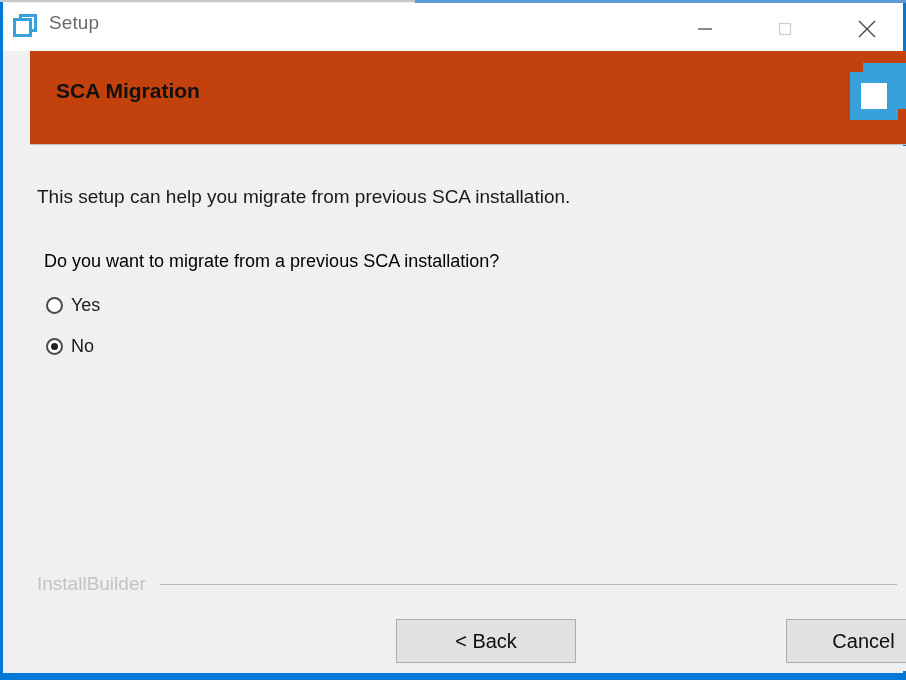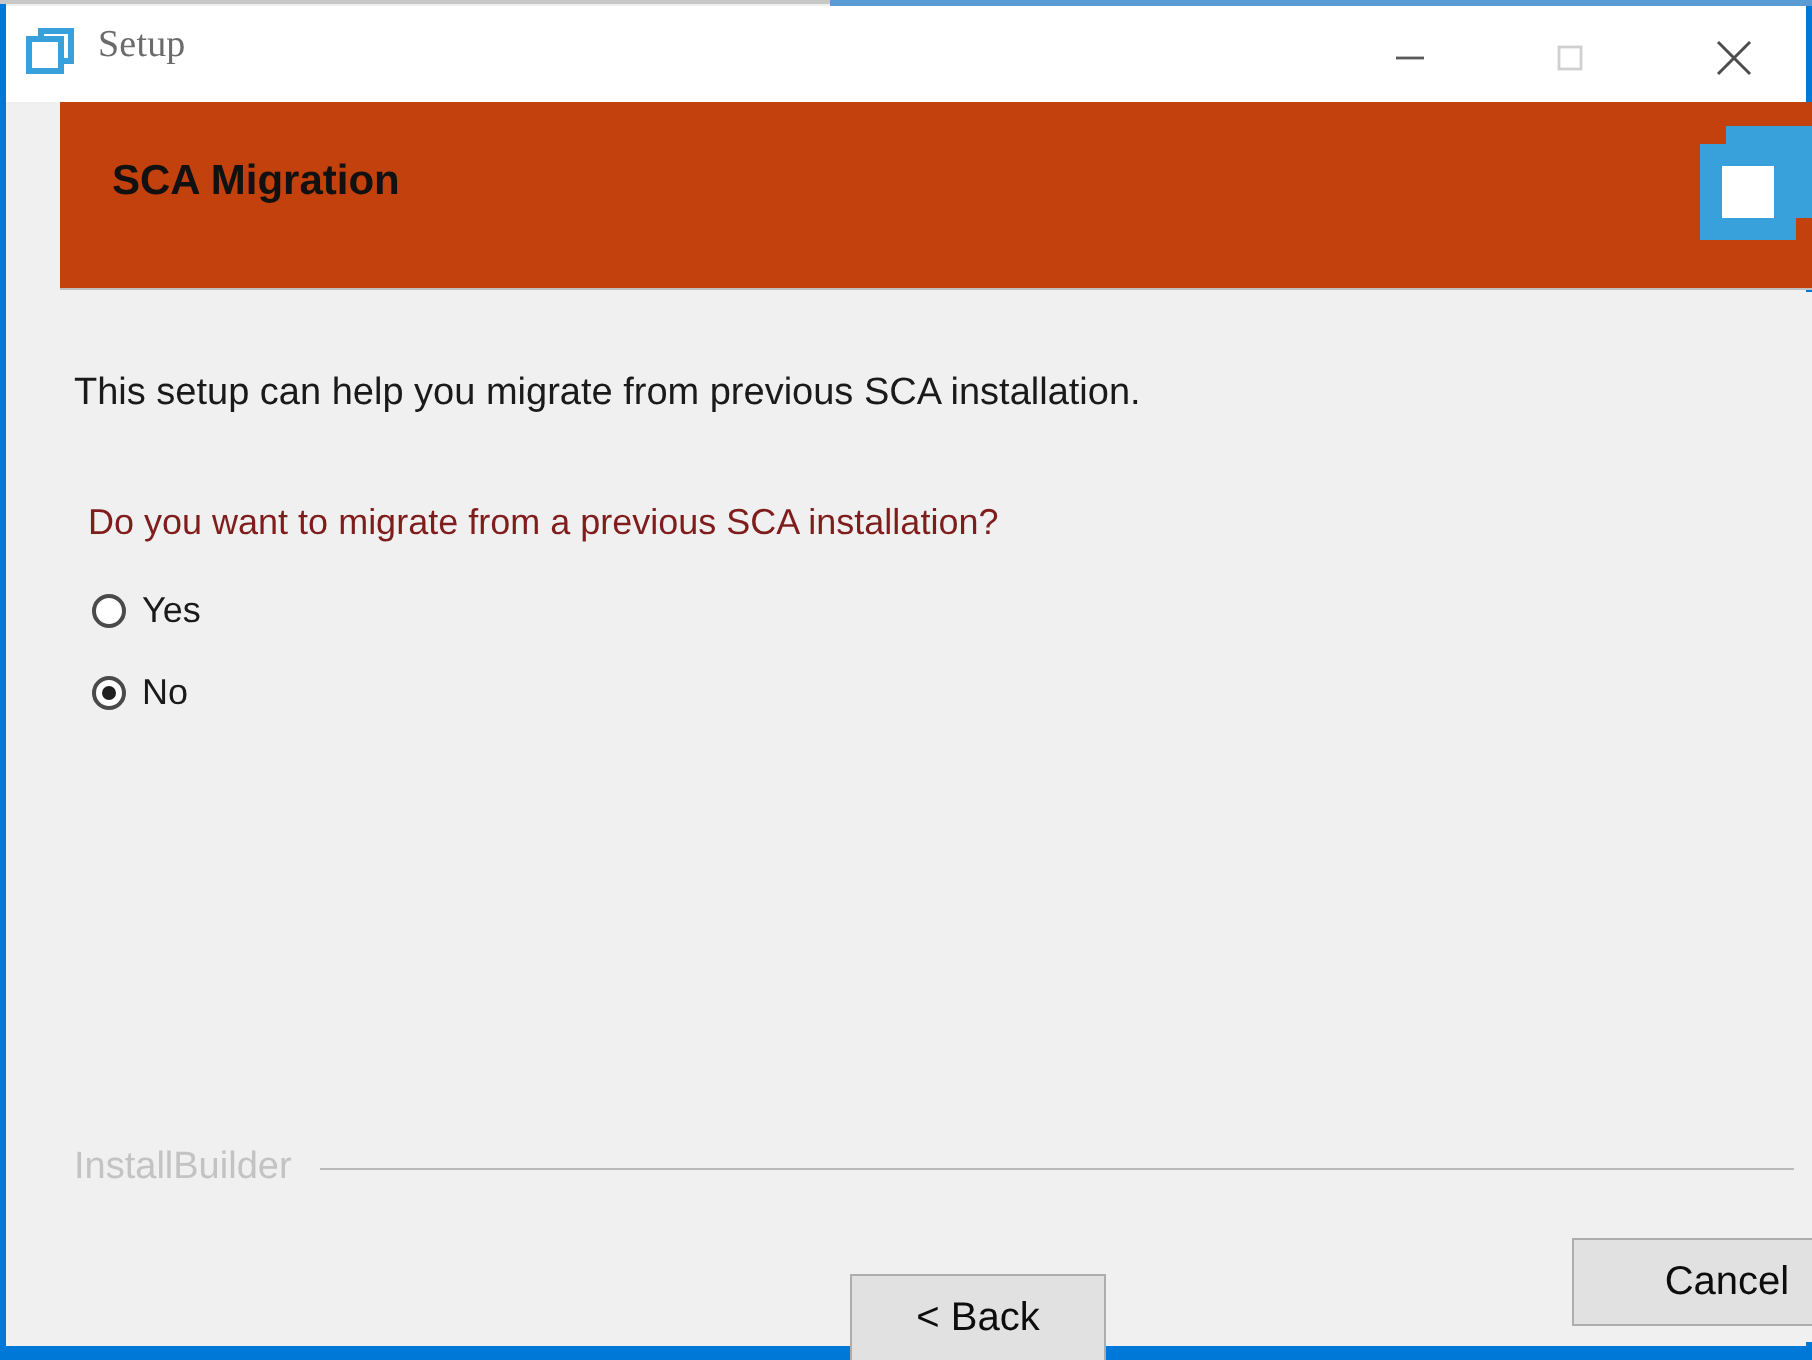--- a/index.html
+++ b/index.html
@@ -67,21 +67,20 @@
     left: 1px; top: 4px; width: 19px; height: 19px;
   }
   #title-text {
     position: absolute;
     left: 46px;
     top: 9px;
     font-size: 19px;
     color: #6b6b6b;
     letter-spacing: 0.1px;
     white-space: nowrap;
-    font-family: Liberation Serif, serif;
   }
 
   
   .wbtn {
     position: absolute;
     top: 3px;
     width: 60px;
     height: 45px;
     cursor: default;
   }
@@ -153,21 +152,21 @@
     top: 40px;
     font-size: 19px;
     color: #1a1a1a;
     white-space: nowrap;
   }
   #question-text {
     position: absolute;
     left: 29px;
     top: 105px;
     font-size: 18px;
-    color: #7f1d1d;
+    color: #000000;
     white-space: nowrap;
   }
 
   .radio-row {
     position: absolute;
     left: 31px;
     height: 26px;
     display: flex;
     align-items: center;
     cursor: default;
@@ -242,21 +241,21 @@
     border: 1px solid #adadad;
     color: #0d0d0d;
     font-size: 20px;
     font-family: "Liberation Sans", sans-serif;
     cursor: default;
     display: flex;
     align-items: center;
     justify-content: center;
     padding: 0;
   }
-  #btn-back   { left: 422px; width: 128px; margin-top: 18px; }
+  #btn-back   { left: 393px; width: 180px; }
   #btn-next   { left: 571px; width: 152px; }
   #btn-cancel { left: 736px; width: 155px; margin-left: 47px; }
 
   
   #watermark {
     position: absolute;
     left: 733px;
     top: 651px;
     font-size: 17px;
     color: #b4b4b4;

